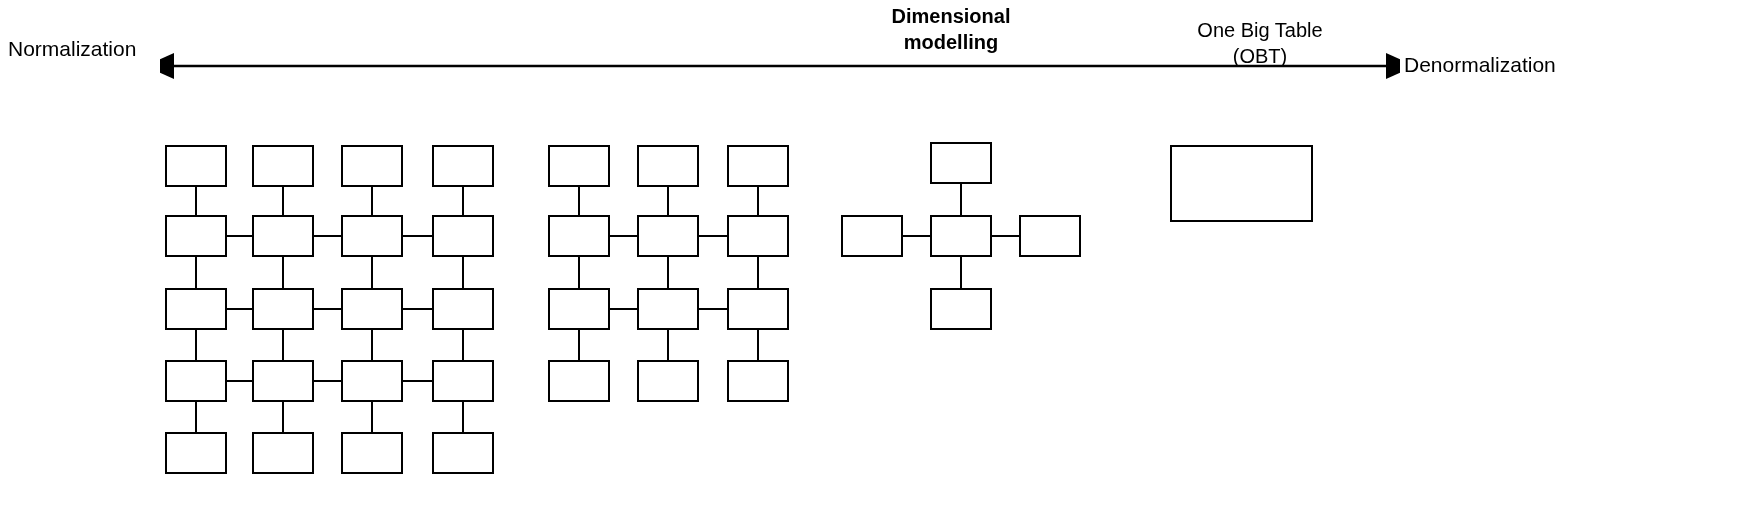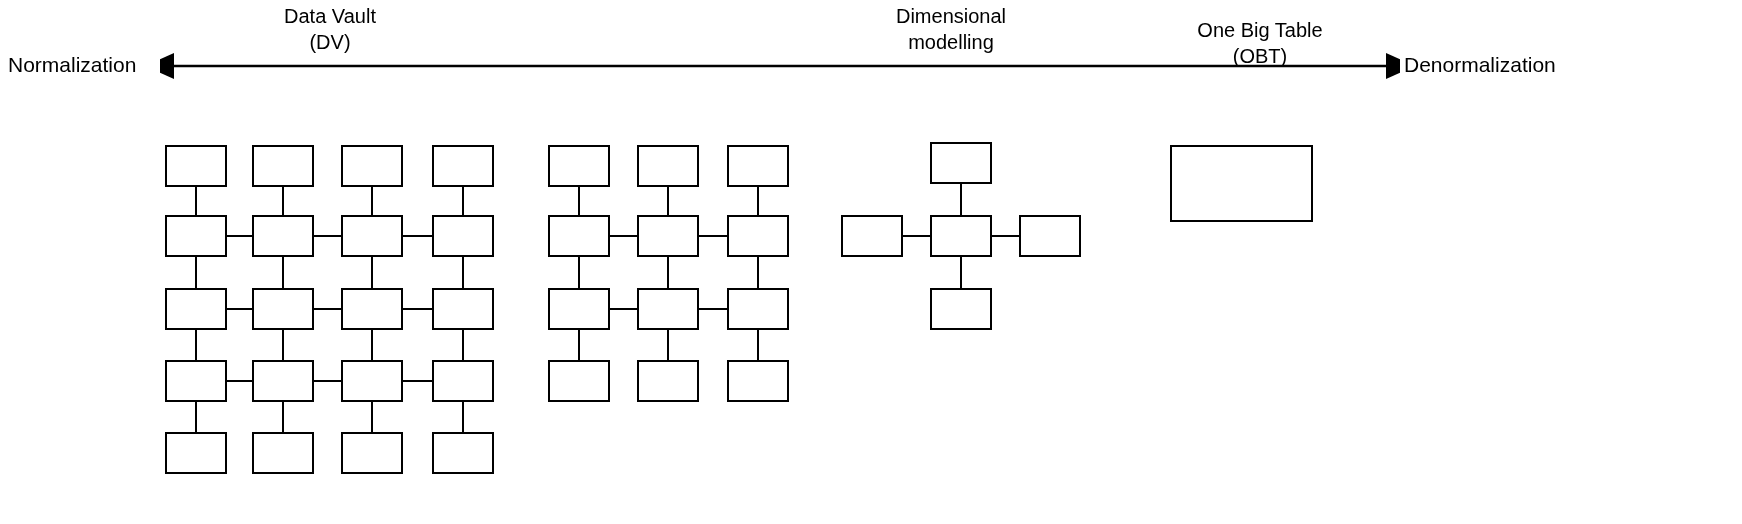--- a/index.html
+++ b/index.html
@@ -19,34 +19,34 @@
     overflow: hidden;
   }
   
   .axis-label {
     position: absolute;
     font-size: 21px;
     line-height: 25px;
     white-space: nowrap;
     color: #000;
   }
-  #label-normalization { left: 8px;  top: 52px; text-align: right; }
+  #label-normalization { left: 8px;  top: 36px; text-align: right; }
   #label-denormalization { left: 1404px; top: 52px; }
 
   .stage-label {
     position: absolute;
     font-size: 20px;
     line-height: 26px;
     text-align: center;
     white-space: pre-line;
     color: #000;
   }
   #stage-dv  { left: 200px;  top: 3px;  width: 260px; }
   #stage-3nf { left: 540px;  top: 3px;  width: 260px; }
-  #stage-dim { left: 820px;  top: 3px;  width: 262px; }
+  #stage-dim { left: 820px;  top: 3px;  width: 262px; font-weight: bold; }
   #stage-obt { left: 1110px; top: 17px;  width: 300px; }
 
   #axis-arrow {
     position: absolute;
     left: 160px;
     top: 48px;
     width: 1240px;
     height: 36px;
   }
 
@@ -84,22 +84,20 @@
           <path d="M11,0 L0,5 L11,10 z" fill="#000"></path>
         </marker>
         <marker id="arrR" markerWidth="14" markerHeight="14" refX="0" refY="5" orient="auto" markerUnits="strokeWidth">
           <path d="M0,0 L11,5 L0,10 z" fill="#000"></path>
         </marker>
       </defs>
       <line x1="14" y1="18" x2="1226" y2="18" stroke="#000" stroke-width="2.6" marker-start="url(#arrL)" marker-end="url(#arrR)"></line>
     </svg>
   </div>
 
-  <div class="stage-label" id="stage-dv">Data Vault
-(DV)</div>
   <div class="stage-label" id="stage-dim">Dimensional
 modelling</div>
   <div class="stage-label" id="stage-obt">One Big Table
 (OBT)</div>
 
   <div class="group" id="model-data-vault">
       <div class="node" style="left: 165px; top: 145px; width: 62px; height: 42px;"></div>
       <div class="connector v" style="left: 194.9px; top: 187px; height: 28px;"></div>
       <div class="node" style="left: 252px; top: 145px; width: 62px; height: 42px;"></div>
       <div class="connector v" style="left: 281.9px; top: 187px; height: 28px;"></div>

